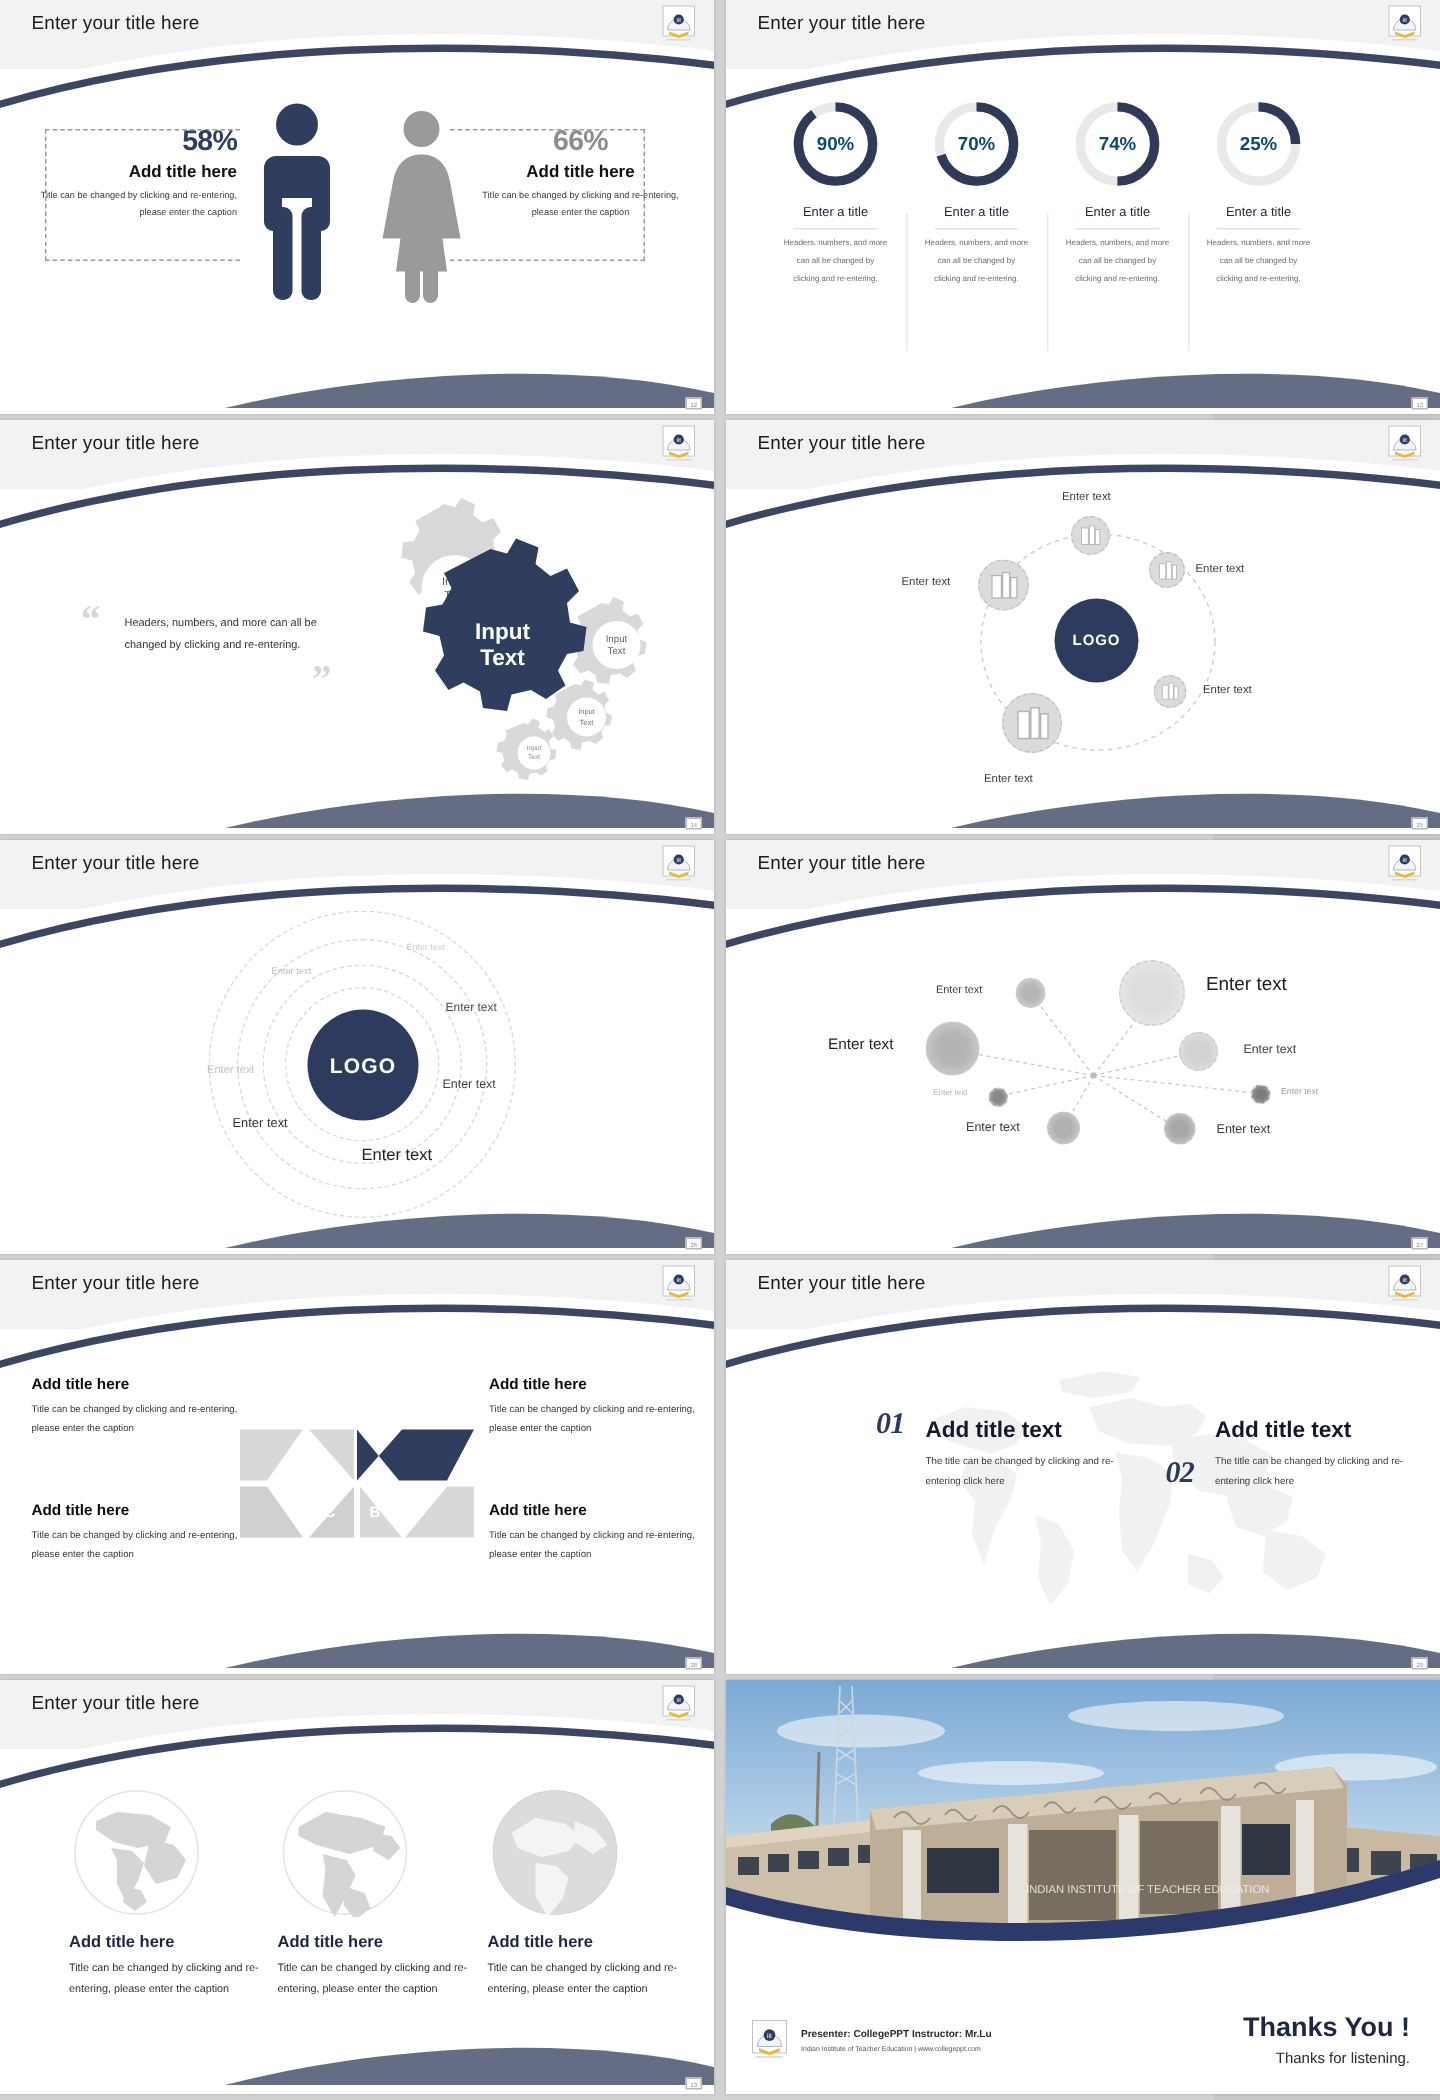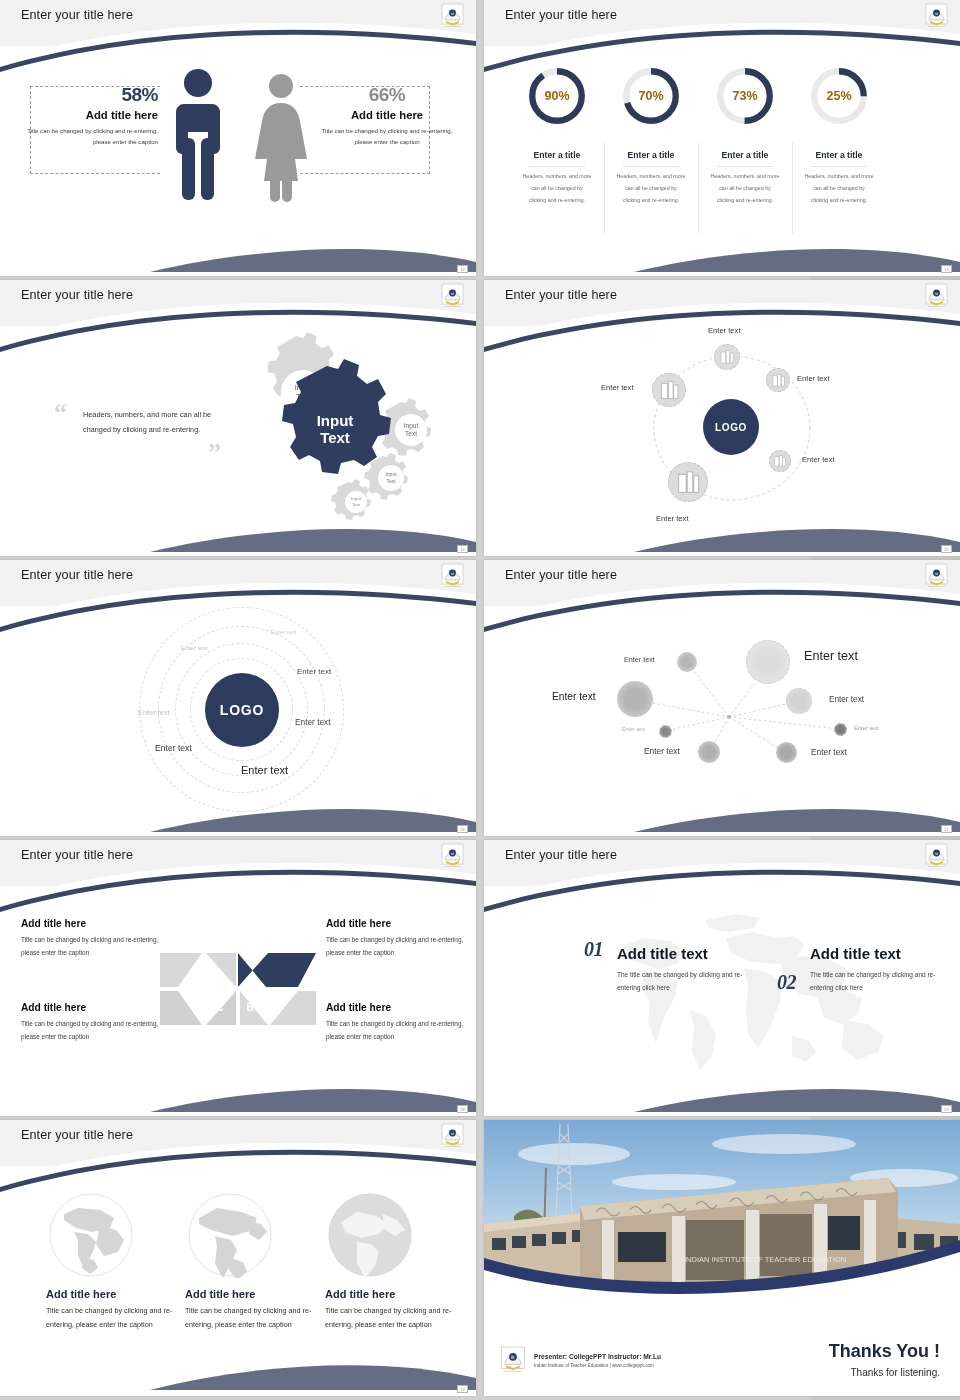--- a/index.html
+++ b/index.html
@@ -68,23 +68,23 @@
   
   .donuts { position:absolute; left:26px; right:16px; top:66px; display:flex; }
   .donut-col { width:94px; text-align:center; position:relative; }
   .donut-col + .donut-col::before {
     content:""; position:absolute; left:0; top:76px; width:1px; height:92px;
     background:#e9e9e9;
   }
   .donut { width:60px; height:60px; margin:0 auto; position:relative; }
   .donut-val {
     position:absolute; inset:0; display:flex; align-items:center; justify-content:center;
-    font-size:12.5px; font-weight:bold; color:#a16207;
-  }
-  .donut-title { font-size:8.6px; font-weight:bold; color:#20293f; margin-top:24px; }
+    font-size:12.5px; font-weight:bold; color:#0c4a6e;
+  }
+  .donut-title { font-size:8.6px; font-weight:normal; color:#20293f; margin-top:10px; }
   .donut-rule { width:56px; height:1px; background:#e3e3e3; margin:6px auto 0; }
   .donut-desc { font-size:5.3px; color:#6b6b6b; line-height:2.25; margin-top:4px; padding:0 12px; }
   
   .quote-mark { position:absolute; font-size:26px; color:#d6d6d6; font-weight:bold; font-family:"Liberation Serif",serif; }
   .gear-txt { position:absolute; left:83px; top:128px; width:130px; font-size:7.3px; color:#333; line-height:2.05; }
   .gears { position:absolute; left:225px; top:50px; width:220px; height:190px; }
   
   .hub-logo {
     position:absolute; width:56px; height:56px; border-radius:50%;
     background:#2d3c5e; color:#fff; font-size:10px; font-weight:bold;
@@ -230,21 +230,21 @@
           <div class="donut-title">Enter a title</div>
           <div class="donut-rule"></div>
           <div class="donut-desc">Headers, numbers, and more can all be changed by clicking and re-entering.</div>
         </div>
         <div class="donut-col">
           <div class="donut">
             <svg viewBox="0 0 40 40" width="60" height="60">
               <circle cx="20" cy="20" r="16.5" fill="none" stroke="#e9e9e9" stroke-width="4.2"></circle>
               <circle cx="20" cy="20" r="16.5" fill="none" stroke="#2e3a58" stroke-width="4.2" stroke-dasharray="51.8 51.9" stroke-linecap="butt" transform="rotate(-90 20 20)"></circle>
             </svg>
-            <div class="donut-val">73%</div>
+            <div class="donut-val">74%</div>
           </div>
           <div class="donut-title">Enter a title</div>
           <div class="donut-rule"></div>
           <div class="donut-desc">Headers, numbers, and more can all be changed by clicking and re-entering.</div>
         </div>
         <div class="donut-col">
           <div class="donut">
             <svg viewBox="0 0 40 40" width="60" height="60">
               <circle cx="20" cy="20" r="16.5" fill="none" stroke="#e9e9e9" stroke-width="4.2"></circle>
               <circle cx="20" cy="20" r="16.5" fill="none" stroke="#2e3a58" stroke-width="4.2" stroke-dasharray="25.9 77.8" stroke-linecap="butt" transform="rotate(-90 20 20)"></circle>

